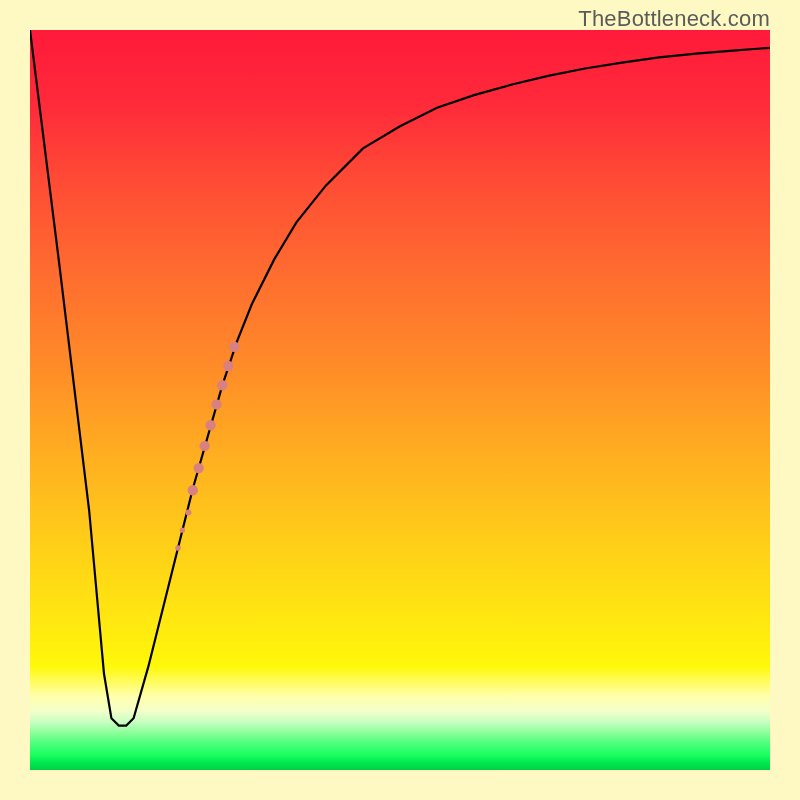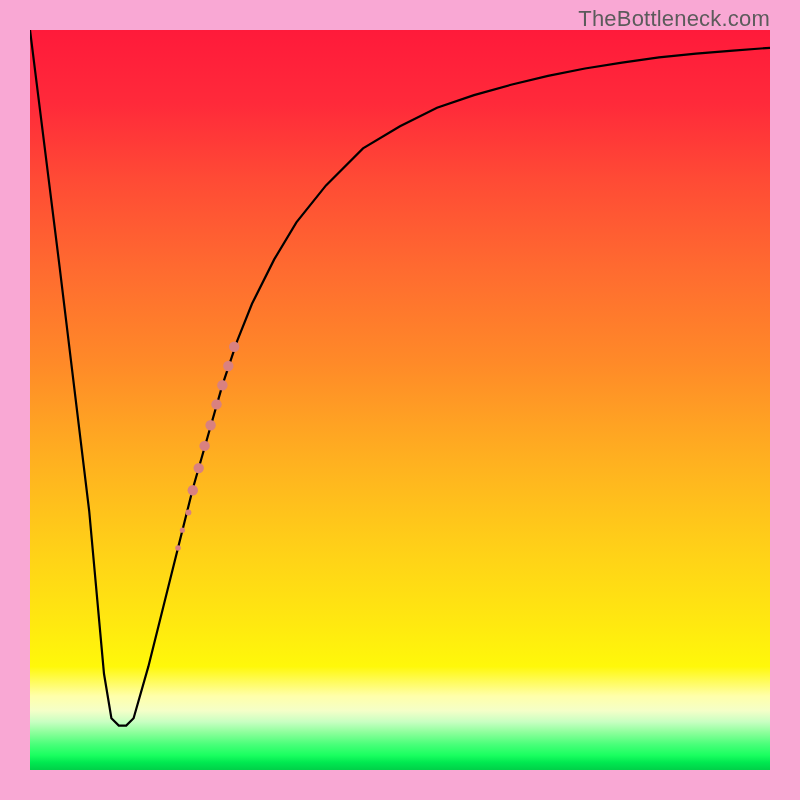--- a/index.html
+++ b/index.html
@@ -8,21 +8,21 @@
     width: 800px;
     height: 800px;
     overflow: hidden;
     background: #000;
     font-family: Arial, Helvetica, sans-serif;
   }
   .frame {
     position: relative;
     width: 800px;
     height: 800px;
-    background: #f9a8d4;
+    background: #fef9c3;
   }
   .plot-area {
     position: absolute;
     left: 30px;
     top: 30px;
     width: 740px;
     height: 740px;
     overflow: hidden;
   }
   .gradient {

